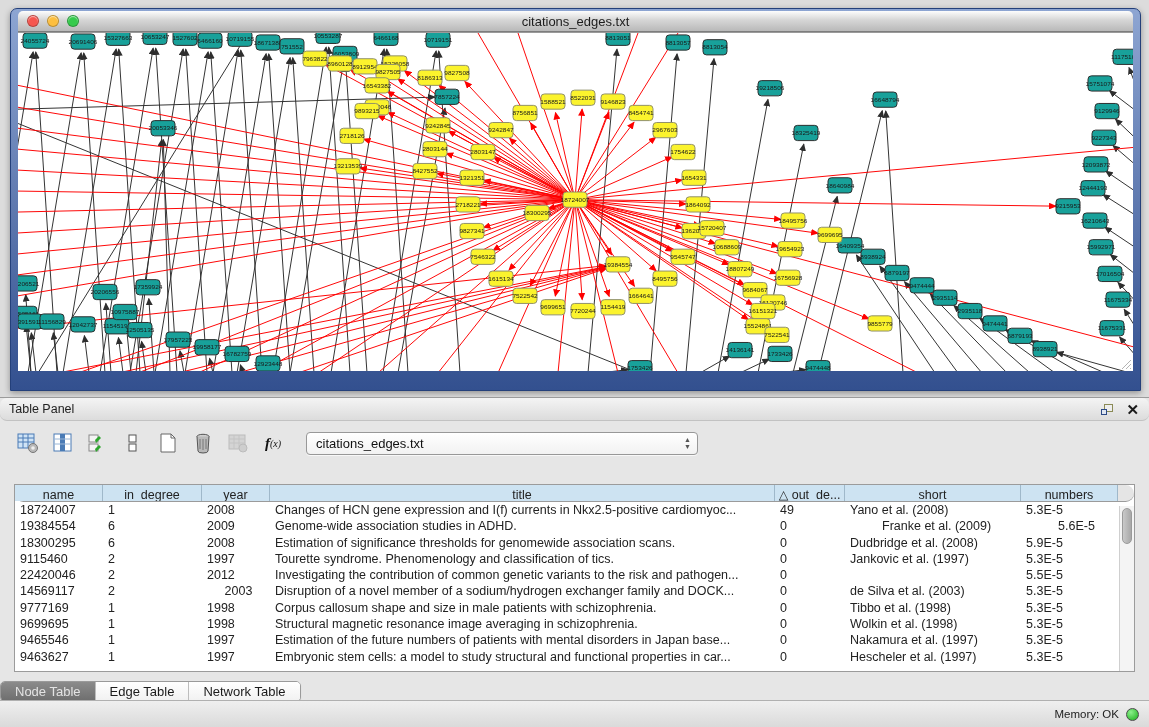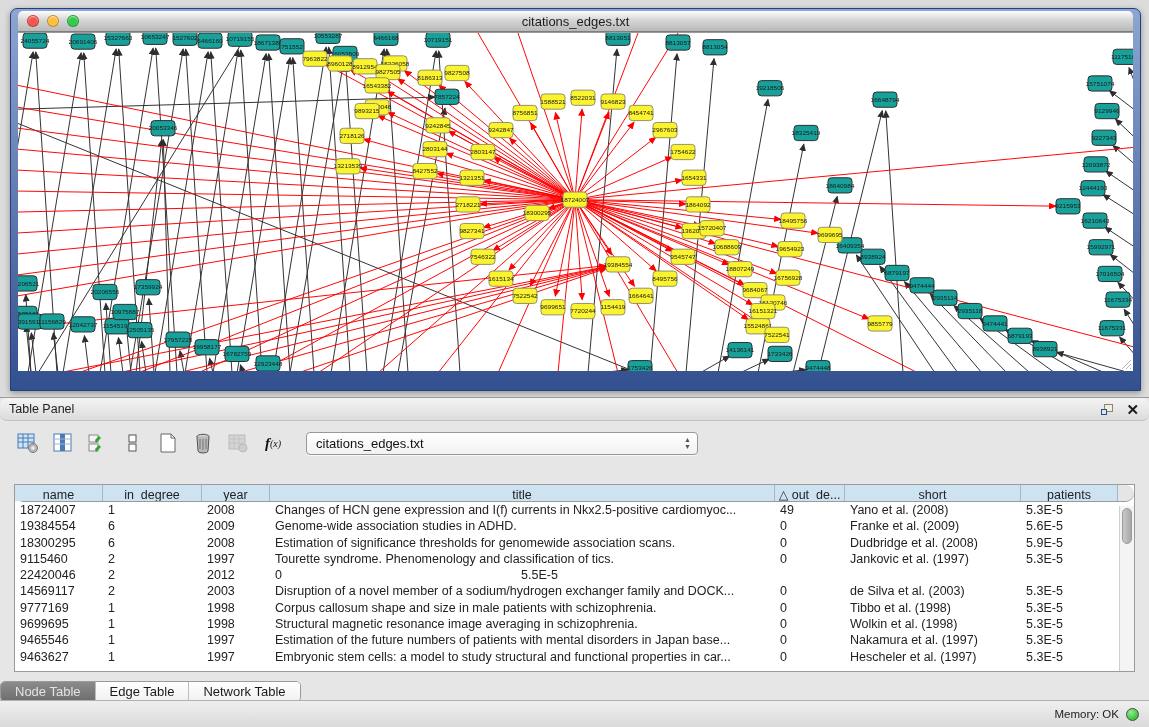--- a/index.html
+++ b/index.html
@@ -831,39 +831,39 @@
   </div>
 
   <div class="table-box">
     <div class="thead" id="thead">
         <div class="th" style="width: 88px;">name</div>
         <div class="th" style="width: 99px;">in_degree</div>
         <div class="th" style="width: 68px;">year</div>
         <div class="th" style="width: 505px;">title</div>
         <div class="th" style="width: 70px;">△ out_de...</div>
         <div class="th" style="width: 176px;">short</div>
-        <div class="th" style="width: 97px;">patients</div>
+        <div class="th" style="width: 97px;">numbers</div>
       </div>
     <div id="tbody">
         <div class="trow">
           <div class="td" style="width: 88px;">18724007</div>
           <div class="td" style="width: 99px;">1</div>
           <div class="td" style="width: 68px;">2008</div>
           <div class="td" style="width: 505px;">Changes of HCN gene expression and I(f) currents in Nkx2.5-positive cardiomyoc...</div>
           <div class="td" style="width: 70px;">49</div>
           <div class="td" style="width: 176px;">Yano et al. (2008)</div>
           <div class="td" style="width: 97px;">5.3E-5</div>
         </div>
         <div class="trow">
           <div class="td" style="width: 88px;">19384554</div>
           <div class="td" style="width: 99px;">6</div>
           <div class="td" style="width: 68px;">2009</div>
           <div class="td" style="width: 505px;">Genome-wide association studies in ADHD.</div>
           <div class="td" style="width: 70px;">0</div>
-          <div class="td" style="width: 176px;">Franke et al. (2009)</div>
+          <div class="td" style="width: 176px; margin-left: 32px;">Franke et al. (2009)</div>
           <div class="td" style="width: 97px;">5.6E-5</div>
         </div>
         <div class="trow">
           <div class="td" style="width: 88px;">18300295</div>
           <div class="td" style="width: 99px;">6</div>
           <div class="td" style="width: 68px;">2008</div>
           <div class="td" style="width: 505px;">Estimation of significance thresholds for genomewide association scans.</div>
           <div class="td" style="width: 70px;">0</div>
           <div class="td" style="width: 176px;">Dudbridge et al. (2008)</div>
           <div class="td" style="width: 97px;">5.9E-5</div>
@@ -874,28 +874,29 @@
           <div class="td" style="width: 68px;">1997</div>
           <div class="td" style="width: 505px;">Tourette syndrome. Phenomenology and classification of tics.</div>
           <div class="td" style="width: 70px;">0</div>
           <div class="td" style="width: 176px;">Jankovic et al. (1997)</div>
           <div class="td" style="width: 97px;">5.3E-5</div>
         </div>
         <div class="trow">
           <div class="td" style="width: 88px;">22420046</div>
           <div class="td" style="width: 99px;">2</div>
           <div class="td" style="width: 68px;">2012</div>
+          <div class="td" style="width: 505px;">Investigating the contribution of common genetic variants to the risk and pathogen...</div>
           <div class="td" style="width: 70px;">0</div>
           <div class="td" style="width: 176px; margin-top: 41px;">Stergiakouli et al. (2012)</div>
           <div class="td" style="width: 97px;">5.5E-5</div>
         </div>
         <div class="trow">
           <div class="td" style="width: 88px;">14569117</div>
           <div class="td" style="width: 99px;">2</div>
-          <div class="td" style="width: 68px;">2003</div>
+          <div class="td" style="width: 68px; text-align: center;">2003</div>
           <div class="td" style="width: 505px;">Disruption of a novel member of a sodium/hydrogen exchanger family and DOCK...</div>
           <div class="td" style="width: 70px;">0</div>
           <div class="td" style="width: 176px;">de Silva et al. (2003)</div>
           <div class="td" style="width: 97px;">5.3E-5</div>
         </div>
         <div class="trow">
           <div class="td" style="width: 88px;">9777169</div>
           <div class="td" style="width: 99px;">1</div>
           <div class="td" style="width: 68px;">1998</div>
           <div class="td" style="width: 505px;">Corpus callosum shape and size in male patients with schizophrenia.</div>

